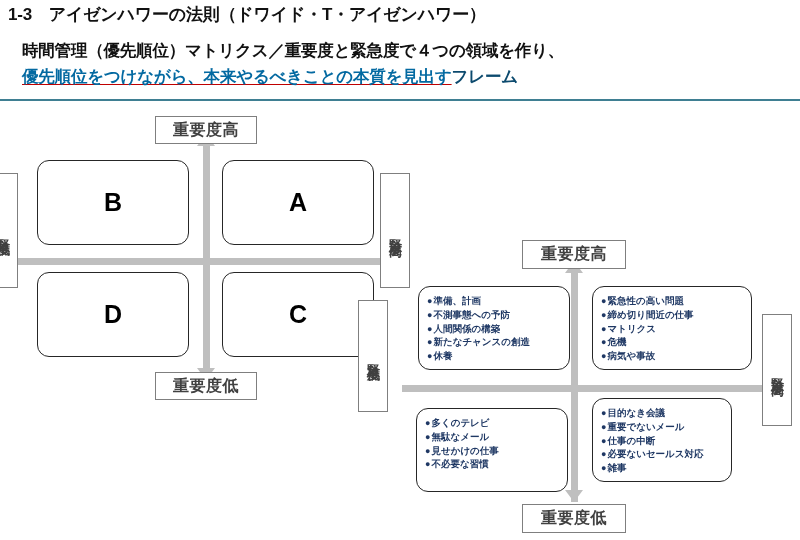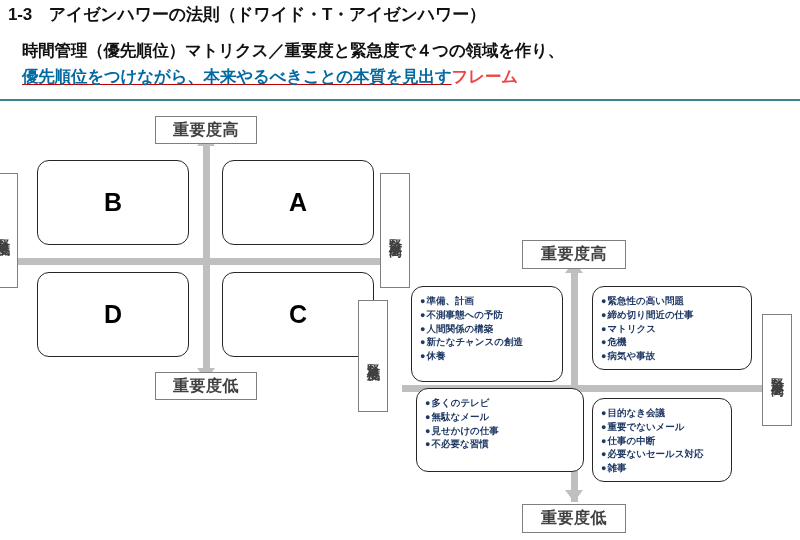--- a/index.html
+++ b/index.html
@@ -42,21 +42,21 @@
   .title-l3 {
     left: 22px; top: 66px;
     font-size: 16.5px;
   }
   .em-red {
     color: #0369a1;
     text-decoration: underline;
     text-decoration-color: #c00000;
     text-underline-offset: 2px;
   }
-  .tail-black { color: #ef4444; }
+  .tail-black { color: #0c4a6e; }
   .header-rule {
     position: absolute;
     left: 0; top: 99px;
     width: 800px;
     height: 2px;
     background: #3f7f92;
   }
 
   
   .matrix { position: absolute; }
@@ -129,23 +129,23 @@
   #matrix-left .lbl-left   { left: -12px; top: 63px;  width: 30px;  height: 115px; font-size: 13px; }
   #matrix-left .lbl-right  { left: 380px; top: 63px;  width: 30px;  height: 115px; font-size: 13px; }
 
   
   #matrix-right { left: 390px; top: 232px; width: 410px; height: 308px; }
   #matrix-right .axis-v { left: 181px; top: 40px;  height: 230px; }
   #matrix-right .axis-h { left: 12px;  top: 153px; width: 382px; }
   #matrix-right .arrow-up   { left: 175px; top: 29px; }
   #matrix-right .arrow-down { left: 175px; top: 258px; }
 
-  #matrix-right .quad-b { left: 21px;  top: 54px;  width: 152px; height: 96px; }
+  #matrix-right .quad-b { left: 28px;  top: 54px;  width: 152px; height: 84px; }
   #matrix-right .quad-a { left: 202px; top: 54px;  width: 160px; height: 84px; }
-  #matrix-right .quad-d { left: 26px;  top: 156px; width: 168px; height: 84px; }
+  #matrix-right .quad-d { left: 26px;  top: 176px; width: 152px; height: 84px; }
   #matrix-right .quad-c { left: 202px; top: 166px; width: 140px; height: 84px; }
 
   #matrix-right .lbl-top    { left: 132px; top: 8px;   width: 104px; height: 29px; font-size: 16px; }
   #matrix-right .lbl-bottom { left: 132px; top: 272px; width: 104px; height: 29px; font-size: 16px; }
   #matrix-right .lbl-left   { left: -32px; top: 68px;  width: 30px;  height: 112px; font-size: 13px; }
   #matrix-right .lbl-right  { left: 372px; top: 82px;  width: 30px;  height: 112px; font-size: 13px; }
 
   .bullet-list {
     list-style: none;
     margin: 0;

